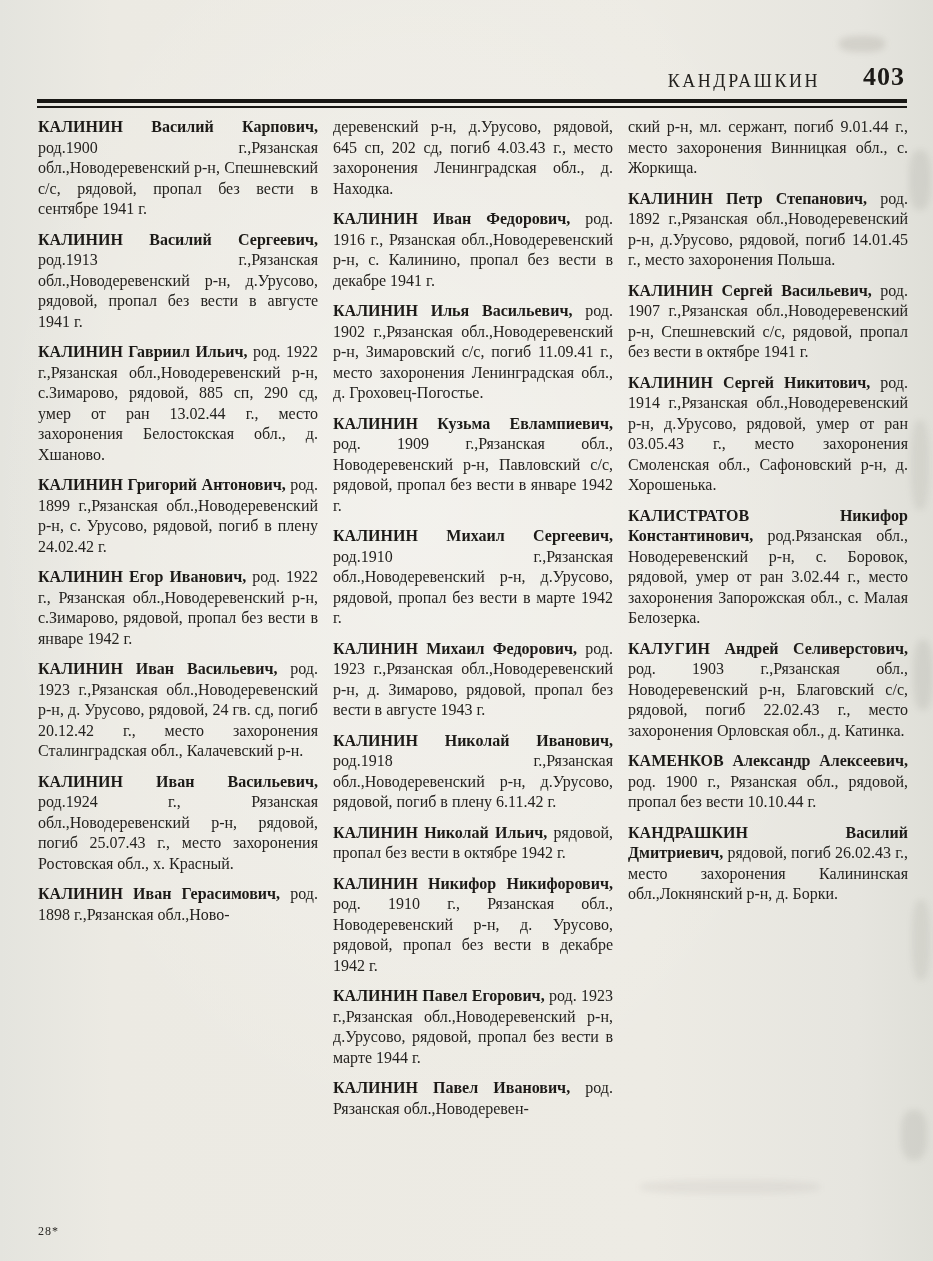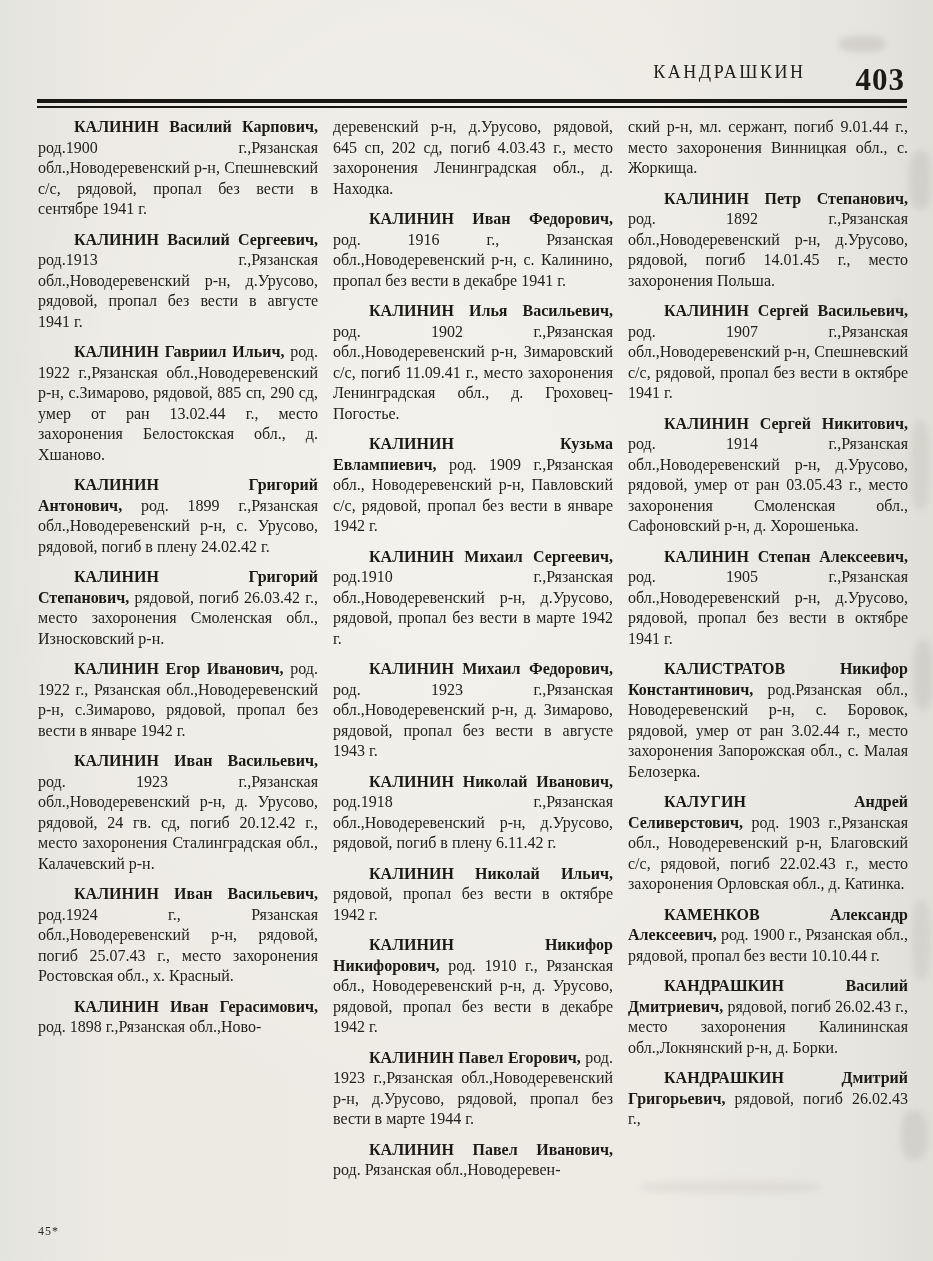--- a/index.html
+++ b/index.html
@@ -10,45 +10,45 @@
   }
   .page{
     position:relative;width:933px;height:1261px;
     background:
       radial-gradient(ellipse at 45% 40%, rgba(255,255,255,0.35) 0%, rgba(255,255,255,0) 60%),
       linear-gradient(90deg,#e4e4de 0%,#eceae3 12%,#edebe4 70%,#e6e5df 92%,#dfdfd8 100%);
     color:#211f1c;
   }
   .header{
     position:absolute;top:62px;left:38px;right:28px;
-    display:flex;justify-content:flex-end;align-items:flex-start;
+    display:flex;justify-content:flex-end;align-items:flex-end;gap:9px;
   }
   .running-head{
     font-size:18px;letter-spacing:2.5px;font-weight:400;color:#23211e;
   }
   .page-num{
-    font-size:31px;font-weight:700;margin-left:50px;color:#1c1a17;letter-spacing:1px;
+    font-size:26px;font-weight:700;margin-left:34px;color:#1c1a17;letter-spacing:1px;
   }
   .rule{
     position:absolute;top:99px;left:37px;right:26px;height:3px;
     border-top:4px solid #191815;border-bottom:2px solid #191815;
   }
   .columns{
     position:absolute;top:117px;left:38px;right:25px;
     display:flex;gap:15px;
   }
   .col{width:280px;flex:0 0 280px;}
   .entry{
     margin:0 0 10px 0;
     font-size:16px;line-height:20.5px;
     text-align:justify;
     color:#24221f;
     hyphens:auto;
   }
-  .entry b{font-weight:700;color:#1c1a17;margin-left:36px;}
+  .entry b{font-weight:700;color:#1c1a17;}
   .footnote{
     position:absolute;left:38px;bottom:22px;
     font-size:12px;color:#2a2824;letter-spacing:1px;
   }
   
   .smudge{
     position:absolute;border-radius:40%;
     background:rgba(110,108,96,0.12);
     filter:blur(3px);pointer-events:none;
   }
@@ -77,21 +77,20 @@
     <div class="col">
 
         <p class="entry"><b class="entry-name">КАЛИНИН Василий Карпович,</b> <span class="entry-text">род.1900 г.,Рязанская обл.,Новодеревенский р-н, Спешневский с/с, рядовой, пропал без вести в сентябре 1941 г.</span></p>
 
         <p class="entry"><b class="entry-name">КАЛИНИН Василий Сергеевич,</b> <span class="entry-text">род.1913 г.,Рязанская обл.,Новодеревенский р-н, д.Урусово, рядовой, пропал без вести в августе 1941 г.</span></p>
 
         <p class="entry"><b class="entry-name">КАЛИНИН Гавриил Ильич,</b> <span class="entry-text">род. 1922 г.,Рязанская обл.,Новодеревенский р-н, с.Зимарово, рядовой, 885 сп, 290 сд, умер от ран 13.02.44 г., место захоронения Белостокская обл., д. Хшаново.</span></p>
 
         <p class="entry"><b class="entry-name">КАЛИНИН Григорий Антонович,</b> <span class="entry-text">род. 1899 г.,Рязанская обл.,Новодеревенский р-н, с. Урусово, рядовой, погиб в плену 24.02.42 г.</span></p>
 
-        <p class="entry"><b class="entry-name">КАЛИНИН Григорий Степанович,</b> <span class="entry-text">рядовой, погиб 26.03.42 г., место захоронения Смоленская обл., Износковский р-н.</span></p>
 
 
         <p class="entry"><b class="entry-name">КАЛИНИН Егор Иванович,</b> <span class="entry-text">род. 1922 г., Рязанская обл.,Новодеревенский р-н, с.Зимарово, рядовой, пропал без вести в январе 1942 г.</span></p>
 
         <p class="entry"><b class="entry-name">КАЛИНИН Иван Васильевич,</b> <span class="entry-text">род. 1923 г.,Рязанская обл.,Новодеревенский р-н, д. Урусово, рядовой, 24 гв. сд,  погиб 20.12.42 г., место захоронения Сталинградская обл., Калачевский р-н.</span></p>
 
         <p class="entry"><b class="entry-name">КАЛИНИН Иван Васильевич,</b> <span class="entry-text">род.1924 г., Рязанская обл.,Новодеревенский р-н,  рядовой, погиб 25.07.43 г., место захоронения Ростовская обл.,  х. Красный.</span></p>
 
         <p class="entry"><b class="entry-name">КАЛИНИН Иван Герасимович,</b> <span class="entry-text">род. 1898 г.,Рязанская обл.,Ново-</span></p>
       </div>
@@ -122,35 +121,33 @@
     <div class="col">
 
         <p class="entry"> <span class="entry-text">ский р-н,  мл. сержант, погиб 9.01.44 г., место захоронения Винницкая обл., с. Жоркища.</span></p>
 
         <p class="entry"><b class="entry-name">КАЛИНИН Петр Степанович,</b> <span class="entry-text">род. 1892 г.,Рязанская обл.,Новодеревенский р-н, д.Урусово, рядовой, погиб 14.01.45 г., место захоронения Польша.</span></p>
 
         <p class="entry"><b class="entry-name">КАЛИНИН Сергей Васильевич,</b> <span class="entry-text">род. 1907 г.,Рязанская обл.,Новодеревенский р-н, Спешневский с/с, рядовой, пропал без вести в октябре 1941 г.</span></p>
 
         <p class="entry"><b class="entry-name">КАЛИНИН Сергей Никитович,</b> <span class="entry-text">род. 1914 г.,Рязанская обл.,Новодеревенский р-н, д.Урусово, рядовой, умер от ран 03.05.43 г., место захоронения Смоленская обл., Сафоновский р-н, д. Хорошенька.</span></p>
 
-        <p class="entry"><b class="entry-name">КАЛИНИН Степан Алексеевич,</b> <span class="entry-text">род. 1905 г.,Рязанская обл.,Новодеревенский р-н, д.Урусово, рядовой, пропал без вести в октябре 1941 г.</span></p>
 
         <p class="entry"><b class="entry-name">КАЛИСТРАТОВ Никифор Константинович,</b> <span class="entry-text">род.Рязанская обл., Новодеревенский р-н, с. Боровок, рядовой, умер от ран 3.02.44 г., место захоронения Запорожская обл., с. Малая Белозерка.</span></p>
 
         <p class="entry"><b class="entry-name">КАЛУГИН Андрей Селиверстович,</b> <span class="entry-text">род. 1903 г.,Рязанская обл., Новодеревенский р-н, Благовский с/с, рядовой, погиб 22.02.43 г., место захоронения Орловская обл., д. Катинка.</span></p>
 
         <p class="entry"><b class="entry-name">КАМЕНКОВ Александр Алексеевич,</b> <span class="entry-text">род. 1900 г., Рязанская обл., рядовой, пропал без вести 10.10.44 г.</span></p>
 
         <p class="entry"><b class="entry-name">КАНДРАШКИН Василий Дмитриевич,</b> <span class="entry-text">рядовой, погиб 26.02.43 г., место захоронения Калининская обл.,Локнянский р-н, д. Борки.</span></p>
 
-        <p class="entry"><b class="entry-name">КАНДРАШКИН Дмитрий Григорьевич,</b> <span class="entry-text">рядовой, погиб 26.02.43 г.,</span></p>
       </div>
   </div>
 
-  <div class="footnote">45*</div>
+  <div class="footnote">28*</div>
 
   <div class="smudge s1"></div>
   <div class="smudge s2"></div>
   <div class="smudge s3"></div>
   <div class="smudge s4"></div>
   <div class="smudge s5"></div>
   <div class="smudge s6"></div>
   <div class="smudge s7"></div>
   <div class="smudge s8"></div>
 

